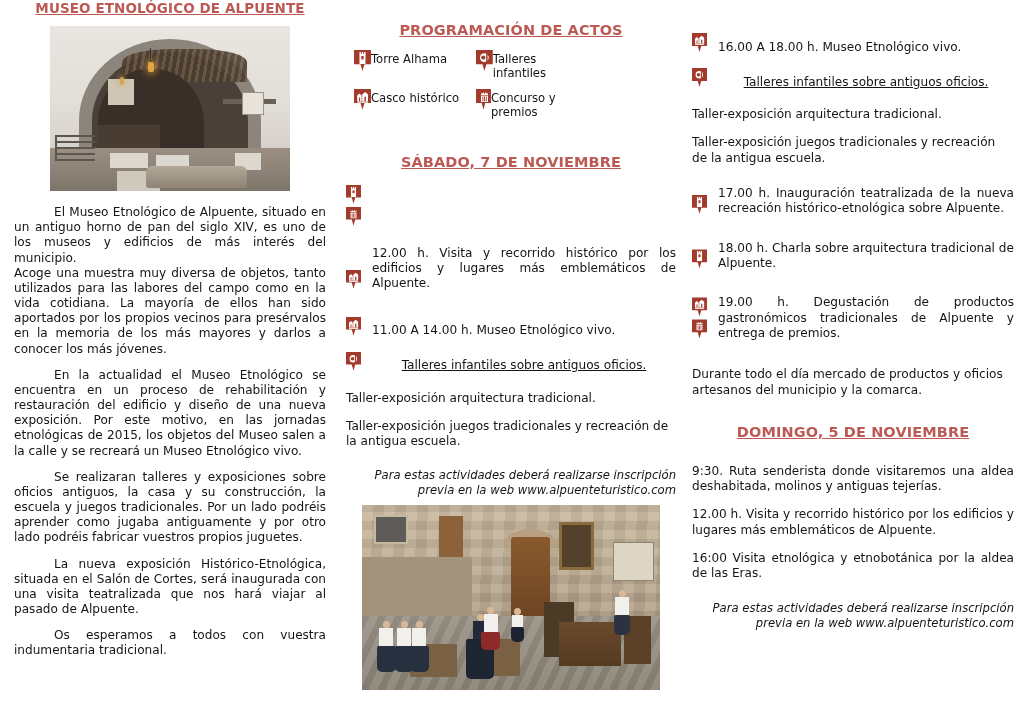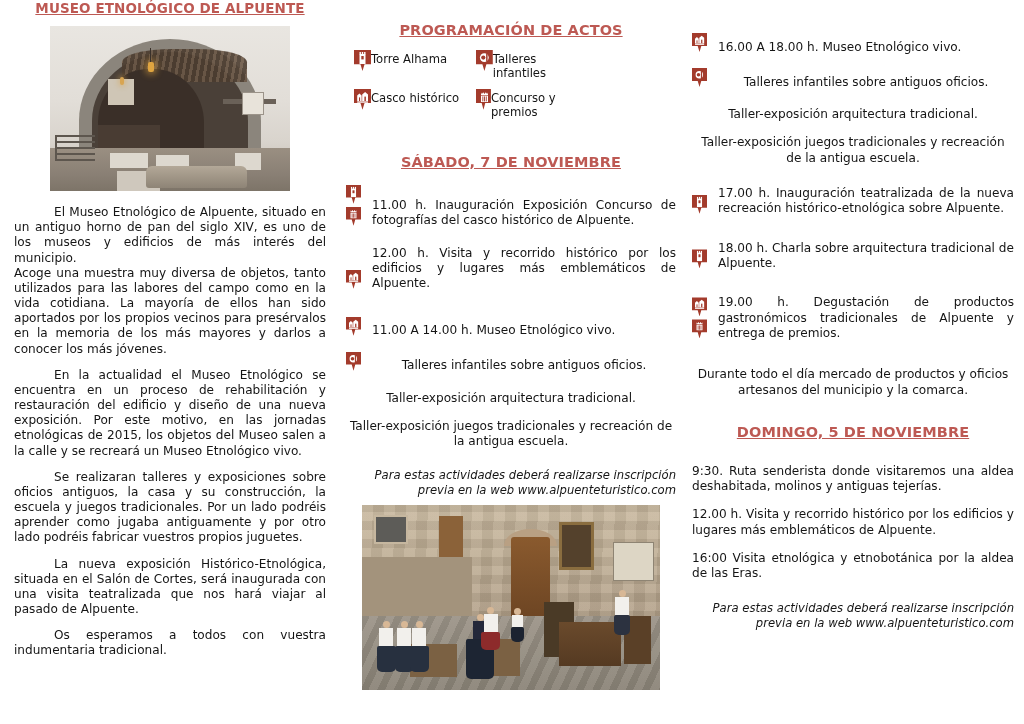--- a/index.html
+++ b/index.html
@@ -206,23 +206,23 @@
   
   .sched{margin-top:2px;}
   .row{position:relative;display:flex;align-items:flex-end;margin-bottom:4px;}
   .icons{width:26px;flex:0 0 26px;padding-top:1px;}
   .icons.stack{width:26px;}
   .row .txt{
     flex:1;
     font-size:12.1px;line-height:1.27;
     text-align:justify;
   }
-  .row .txt.ctr{text-align:center;}
+  .row .txt.ctr{text-align:center;text-decoration:underline;}
   .center-line{
-    font-size:12.1px;line-height:1.27;text-align:center;margin:0;
+    font-size:12.1px;line-height:1.27;text-align:left;margin:0;
   }
   .gap-s{height:8px;} .gap-m{height:13px;} .gap-l{height:20px;}
 
   
   .shield{
     position:relative;display:block;width:15px;height:19px;margin-bottom:3px;
     background:#a33b2c;
     clip-path:polygon(0 0,100% 0,100% 68%,62% 68%,50% 100%,38% 68%,0 68%);
   }
   .shield svg{position:absolute;left:2px;top:1px;}
@@ -360,21 +360,20 @@
           <span class="shield">
             <svg width="11" height="12" viewBox="0 0 13 14">
               <path d="M3 2.6 L3.9 4 L5.2 2.3 L6.5 4 L7.8 2.3 L9.1 4 L10 2.6 L10 5 L3 5 Z" fill="#ffffff"></path>
               <rect x="3" y="5.6" width="7" height="6.4" fill="#ffffff"></rect>
               <rect x="4.4" y="6.4" width="0.9" height="5" fill="#a33b2c"></rect>
               <rect x="6.1" y="6.4" width="0.9" height="5" fill="#a33b2c"></rect>
               <rect x="7.8" y="6.4" width="0.9" height="5" fill="#a33b2c"></rect>
             </svg>
           </span>
         </div>
-        <div class="txt">11.00 h.  Inauguración Exposición Concurso de fotografías del casco histórico de Alpuente.</div>
       </div>
 
       <div class="gap-m"></div>
 
       <div class="row">
         <div class="icons">
           <span class="shield">
             <svg width="11" height="12" viewBox="0 0 13 14">
               <polygon points="1.2,11 1.2,5.5 3.4,3.6 5.6,5.5 5.6,11" fill="#ffffff"></polygon>
               <polygon points="6.2,11 6.2,4.4 9.1,1.9 12,4.4 12,11" fill="#ffffff"></polygon>

